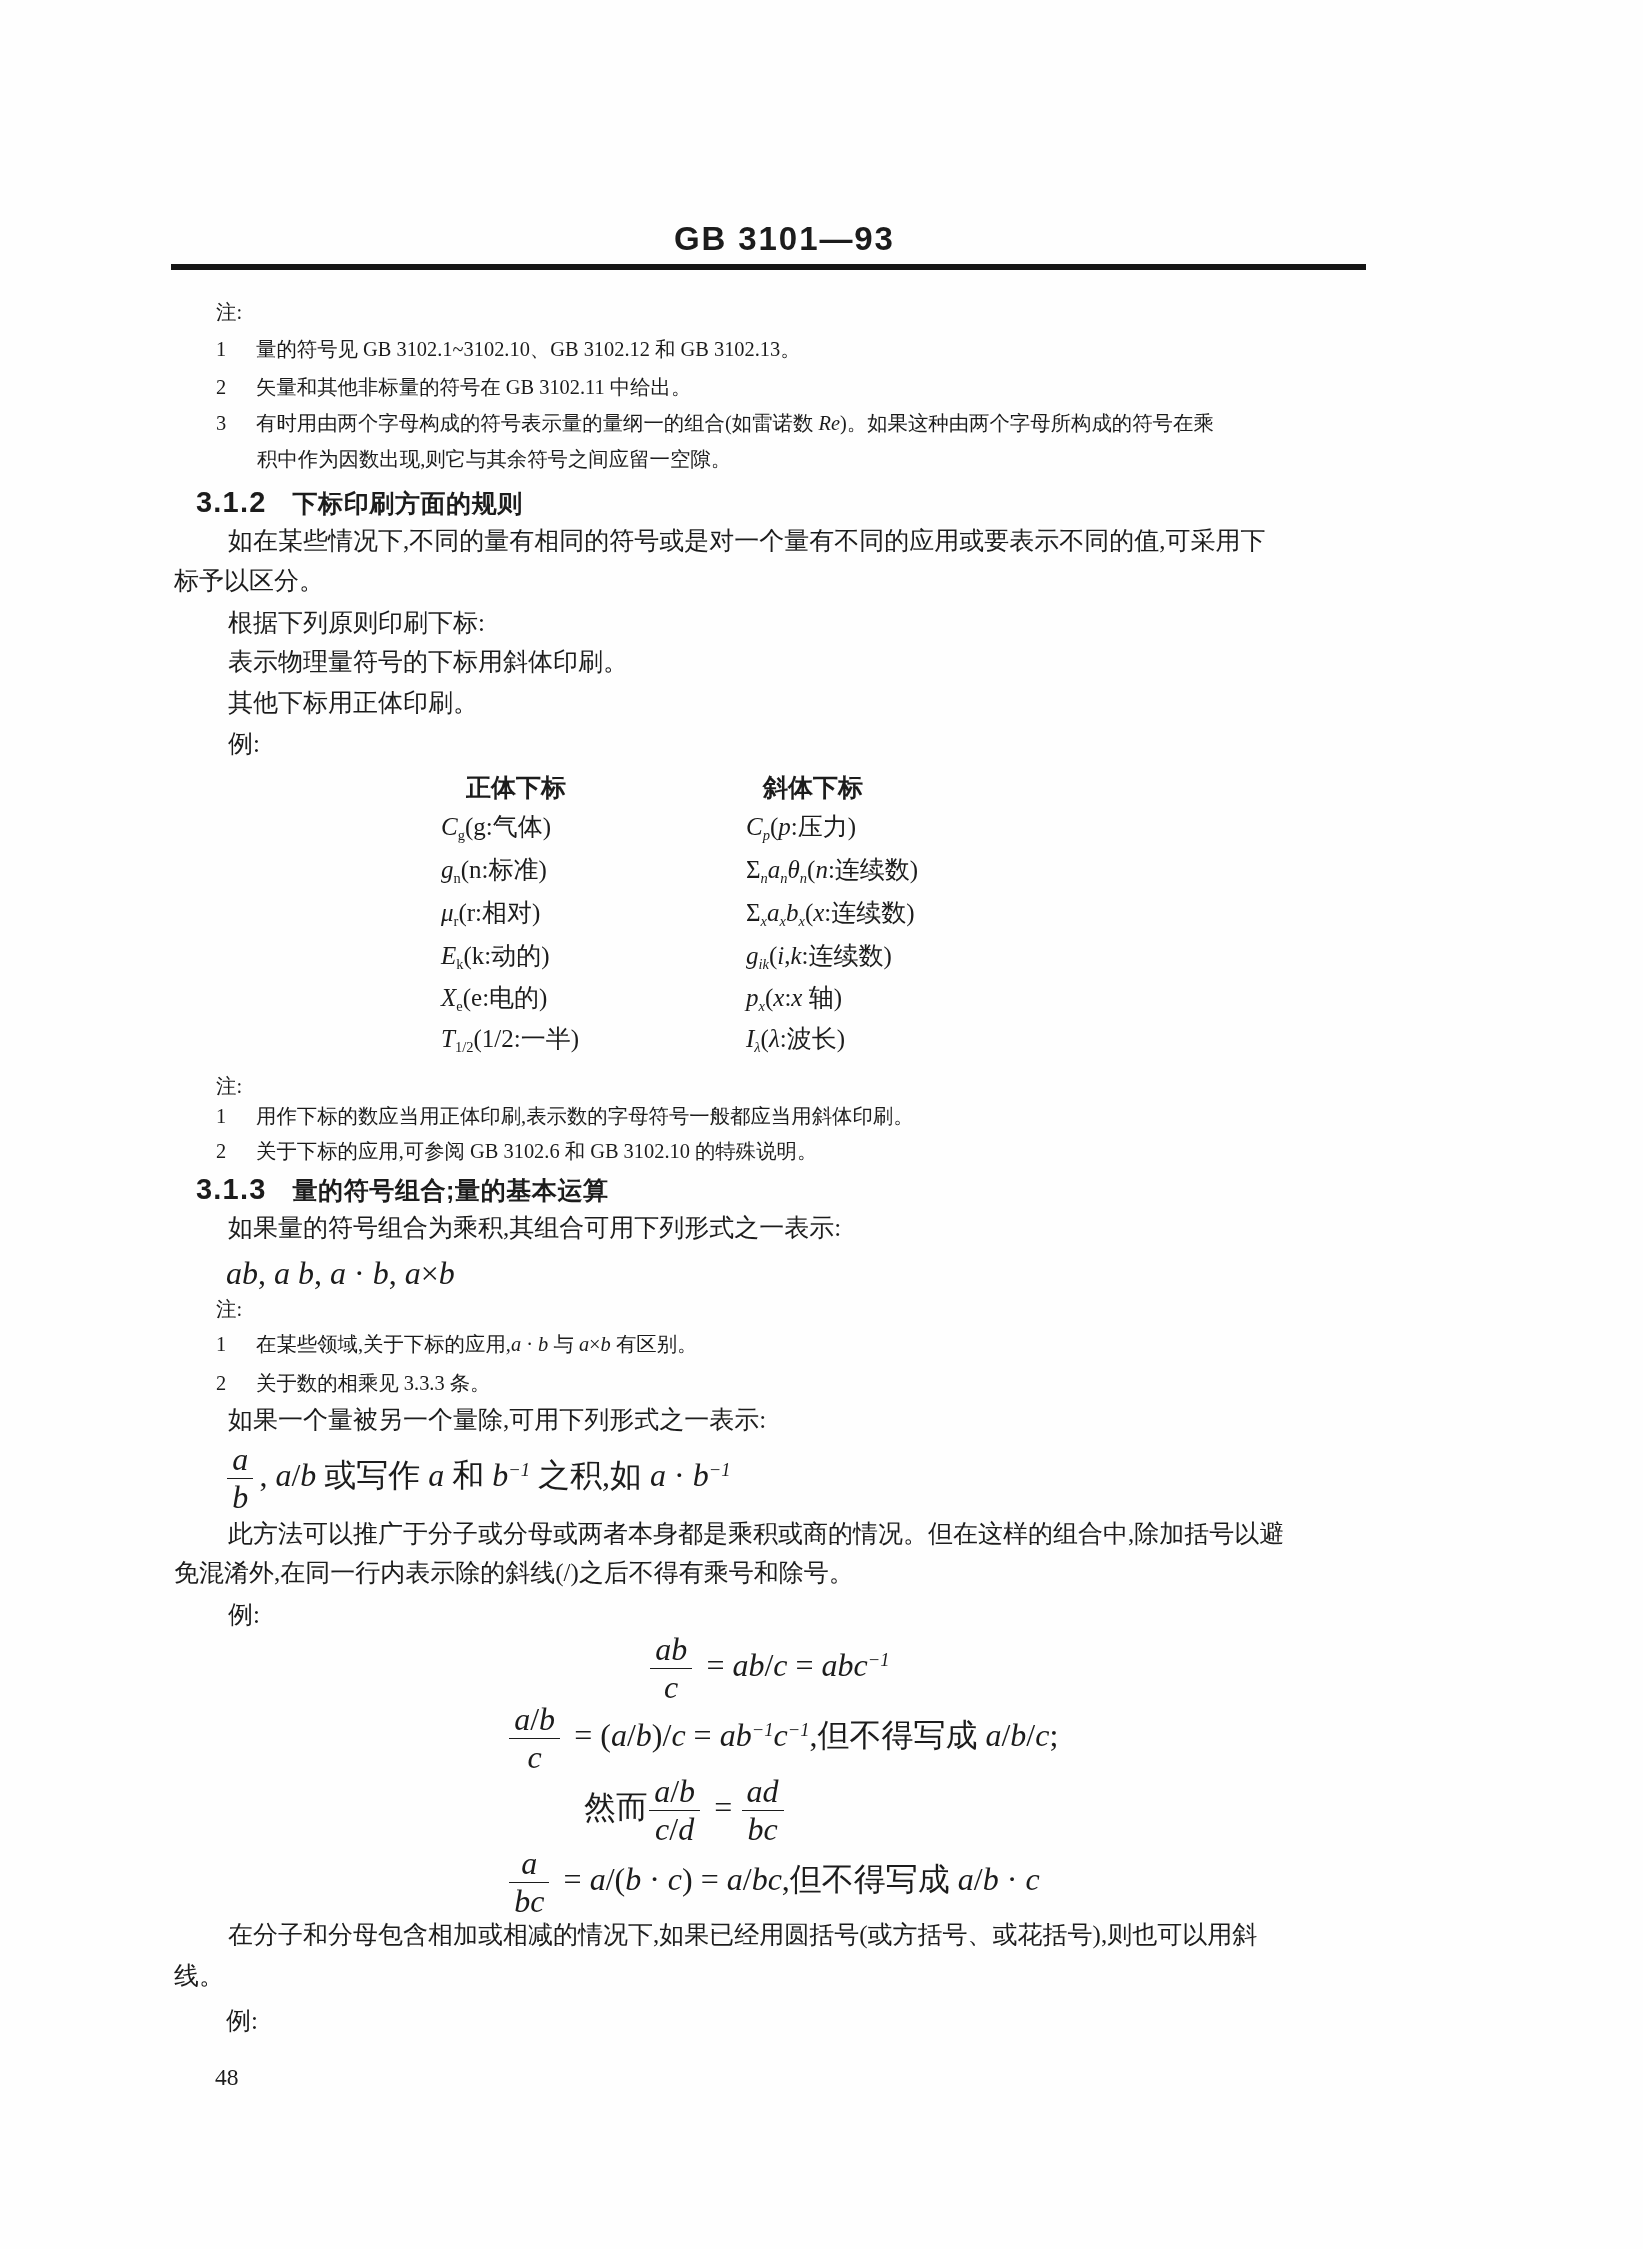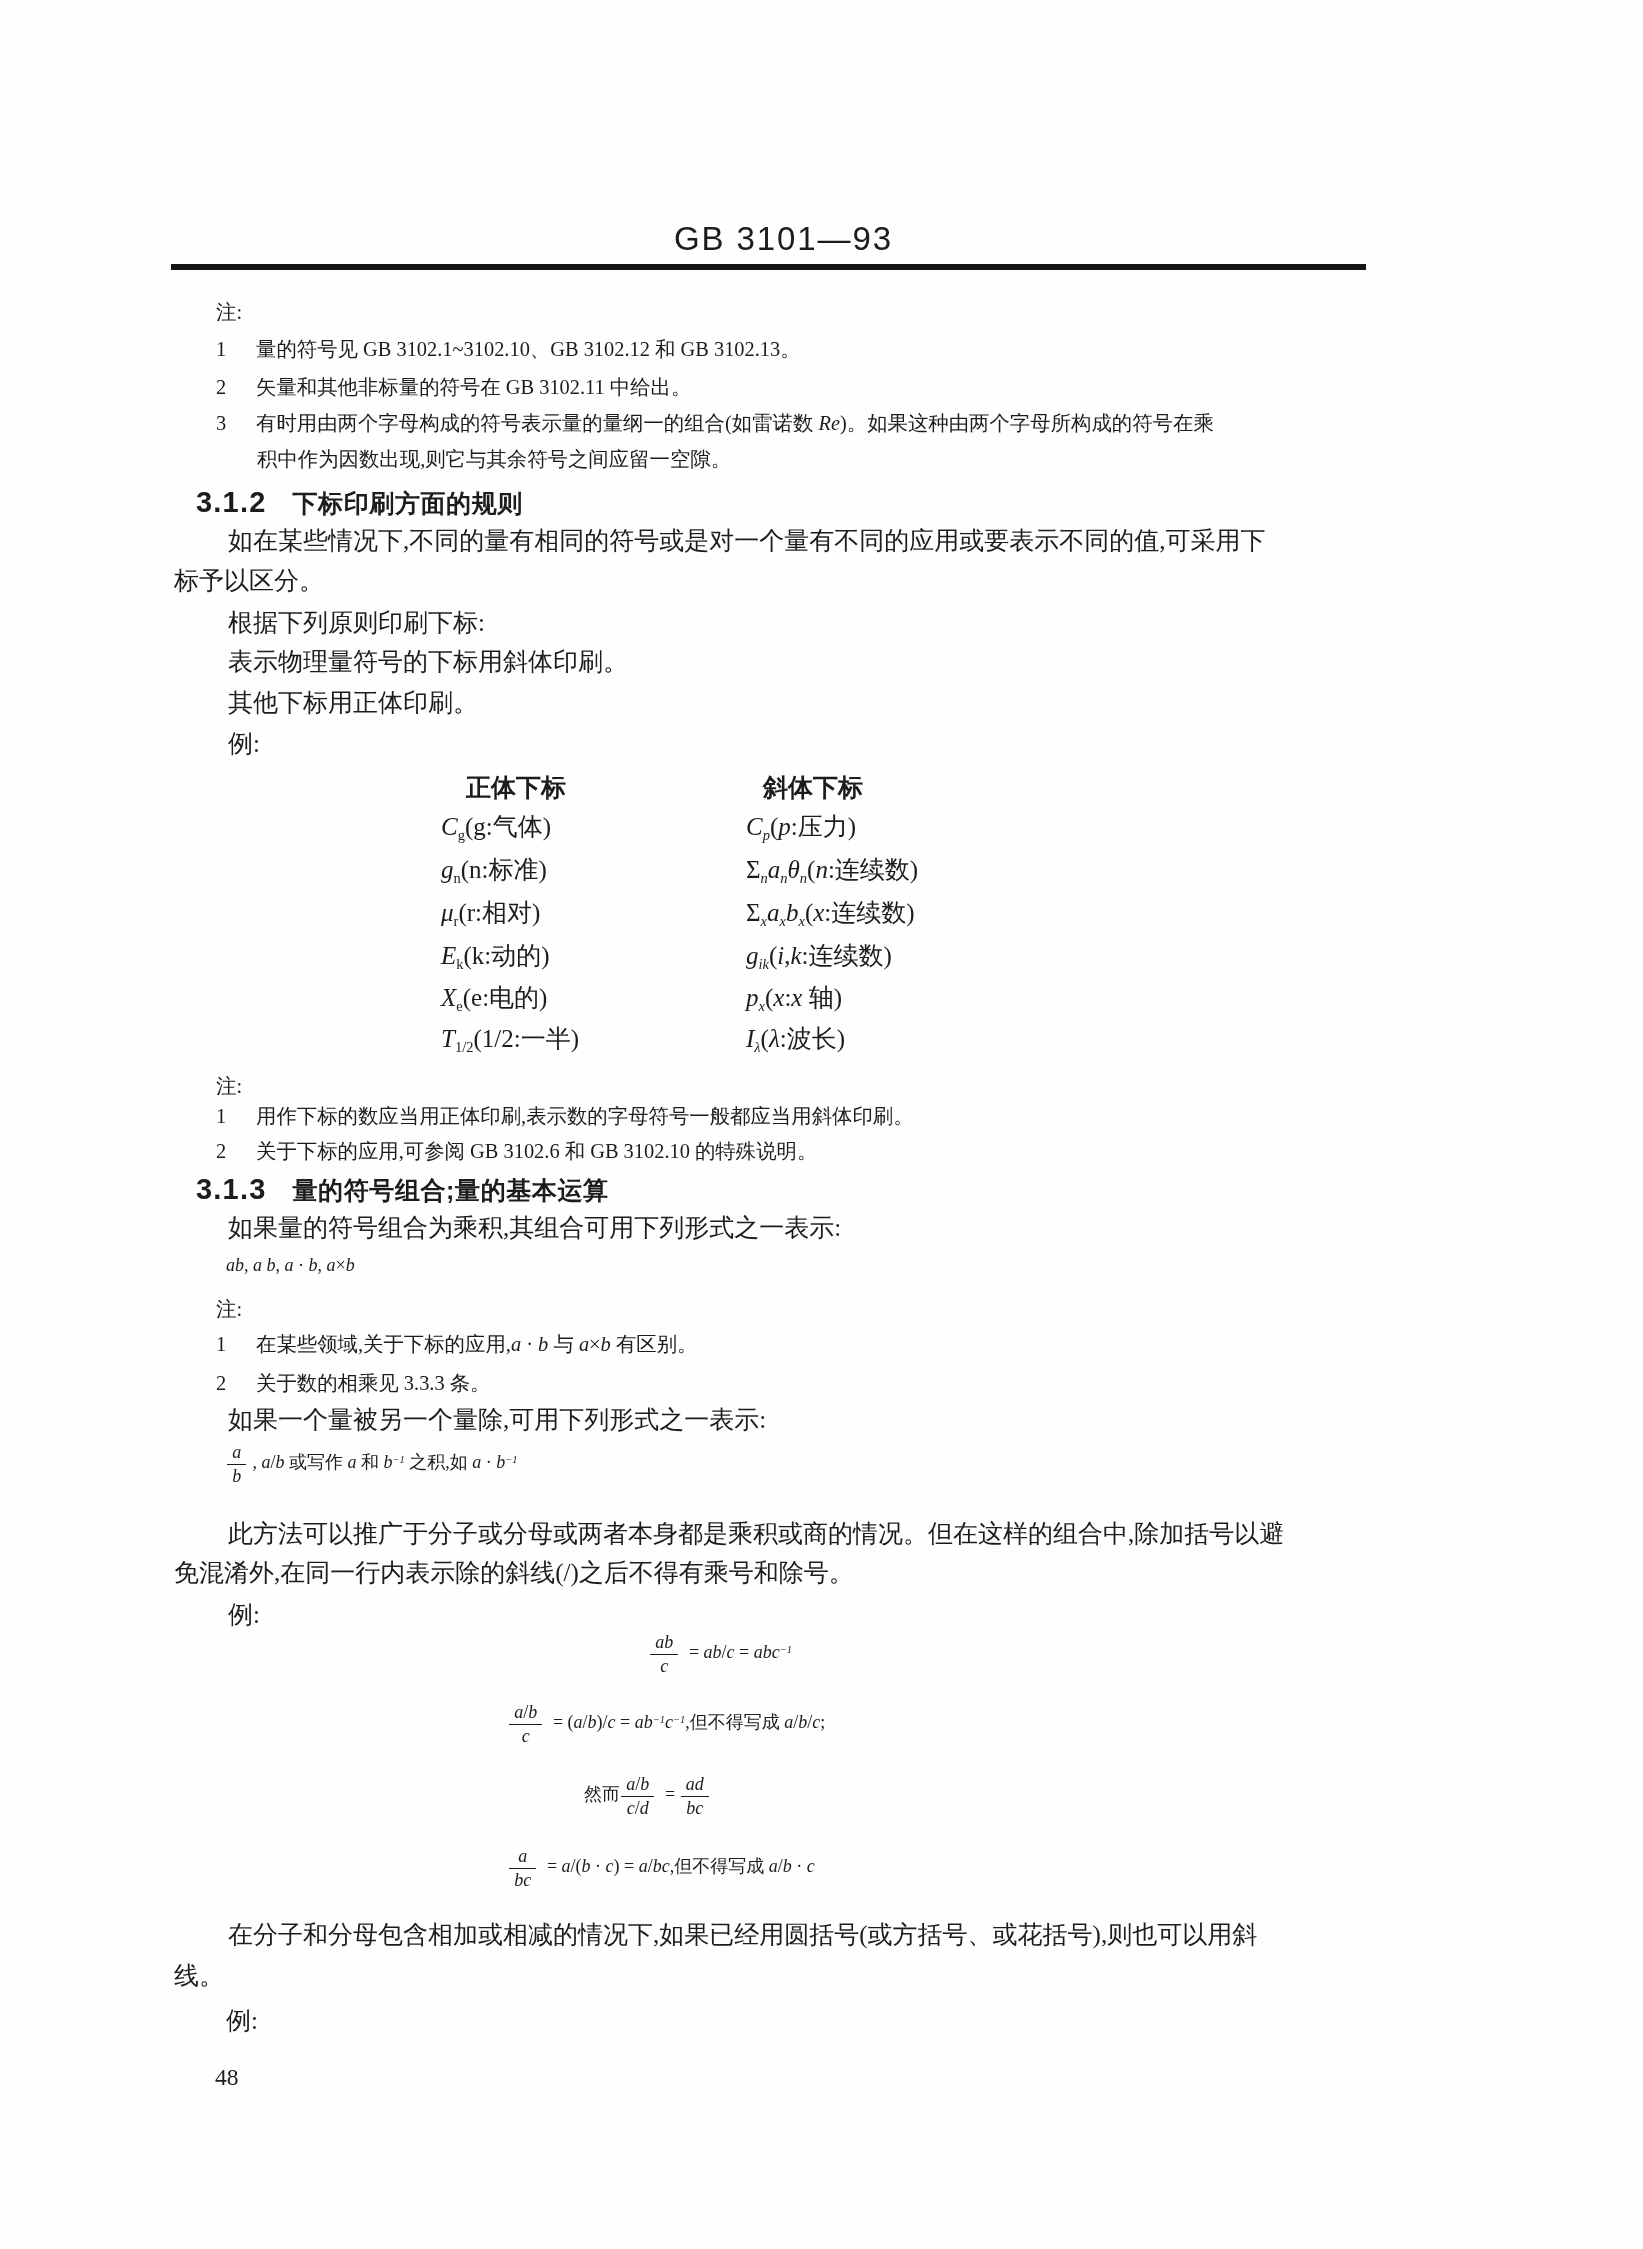--- a/index.html
+++ b/index.html
@@ -9,30 +9,30 @@
     background:#fefefe;
     color:#1c1c1c;
     font-family:"Liberation Serif","DejaVu Serif",serif;
     overflow:hidden;
   }
   .ln{position:absolute;white-space:nowrap;line-height:1.15;}
   .b{font-size:25px;}
   .small{font-size:20.4px;}
   .doccode{
     font-family:"Liberation Sans","DejaVu Sans",sans-serif;
-    font-weight:normal;font-size:33px;letter-spacing:1.9px;
+    font-weight:bold;font-size:33px;letter-spacing:1.9px;
   }
   .rule{position:absolute;background:#151515;}
   .nnum{display:inline-block;min-width:40px;}
   .h .hnum{font-family:"Liberation Sans","DejaVu Sans",sans-serif;font-weight:bold;font-size:29px;margin-right:26px;letter-spacing:1.2px;margin-left:27px;}
   .h .htitle{font-family:"Liberation Sans","DejaVu Sans",sans-serif;font-weight:bold;font-size:25px;letter-spacing:0.6px;}
   .trow{position:absolute;left:0;top:0;width:100%;height:40px;}
   .tc{position:absolute;white-space:nowrap;font-size:25px;text-align:right;}
   .thead{font-size:25px;font-weight:bold;}
-  .formula{font-size:18px;}
+  .formula{font-size:32px;}
   .it{font-style:italic;font-family:"Liberation Serif","DejaVu Serif",serif;}
   sub,sup{font-size:0.58em;line-height:0;}
   sub{vertical-align:-0.35em;}
   sup{vertical-align:0.55em;}
   .frac{display:inline-block;vertical-align:middle;text-align:center;margin:0 6.2px 0 1.2px;}
   .frac .fn{display:block;padding:0 5px 1.9px;line-height:1.05;}
   .frac .fd{display:block;border-top:1.9px solid #1c1c1c;padding:1.9px 5px 0;line-height:1.05;}
   .pgnum{font-size:23.5px;}
 </style>
 </head>

